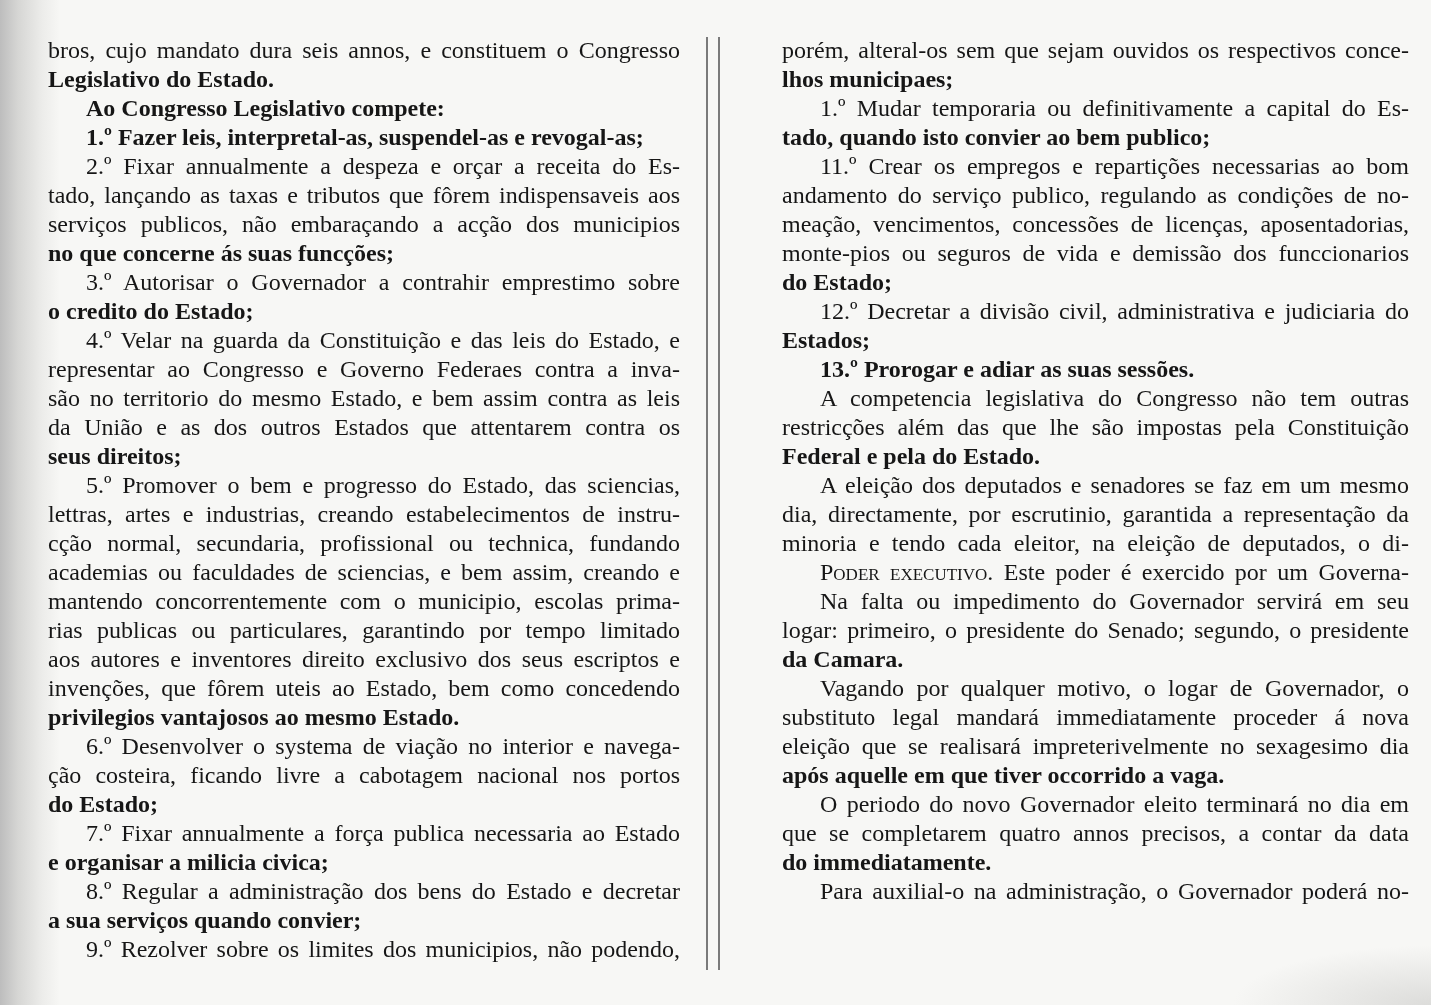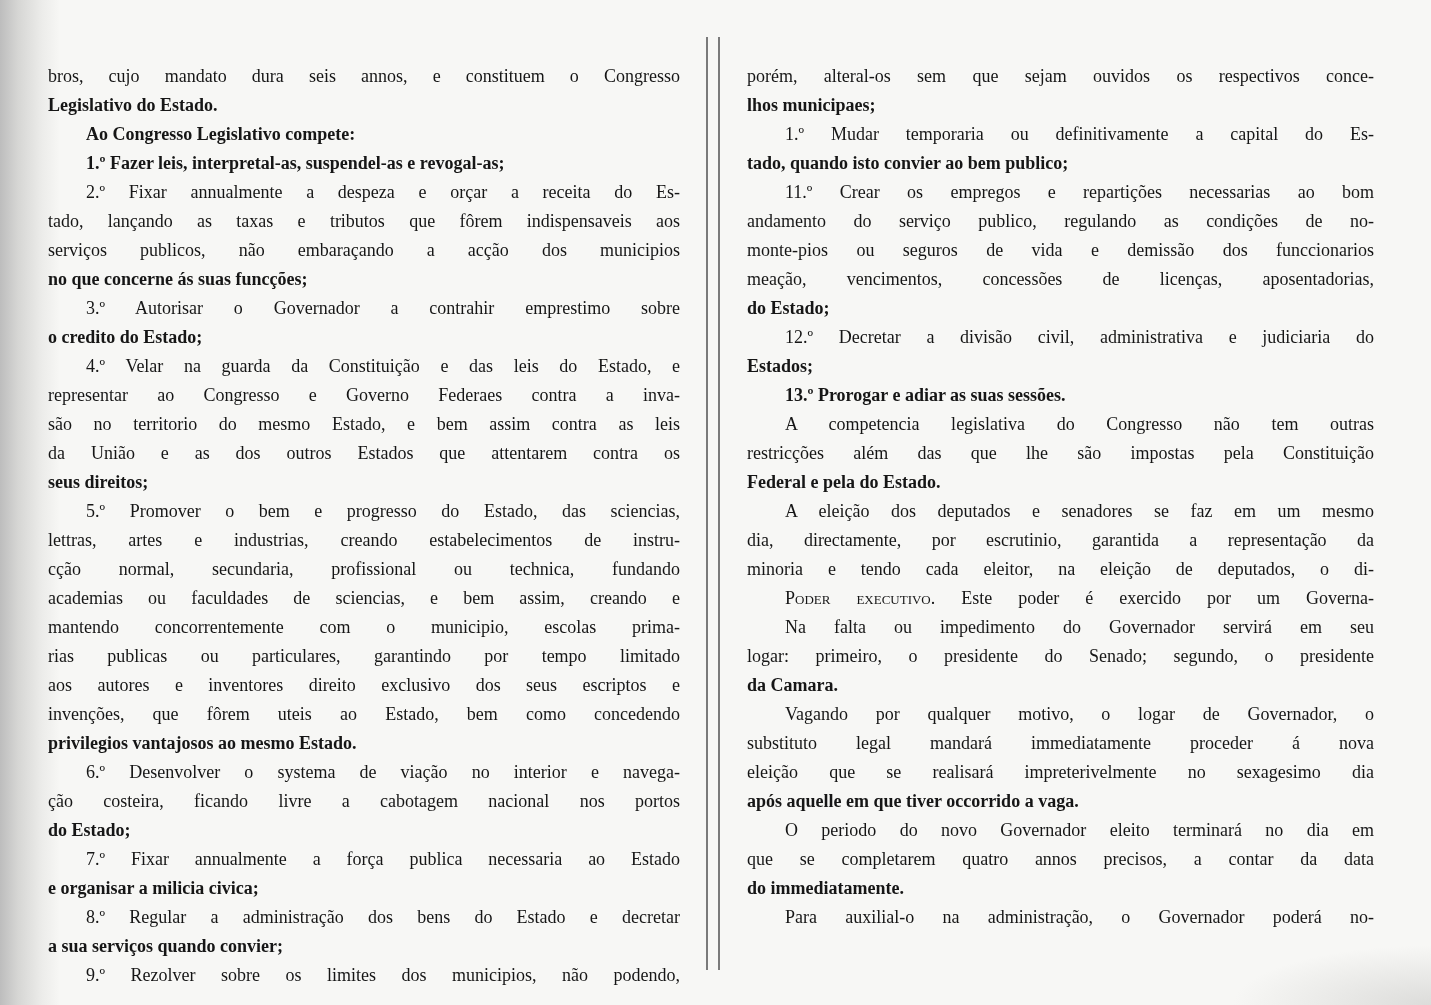--- a/index.html
+++ b/index.html
@@ -12,24 +12,24 @@
     .gutter-shade {
       position: absolute; left: 0; top: 0; width: 60px; height: 1005px;
       background: linear-gradient(to right, #bdbdbd 0%, #d6d6d4 30%, #ececea 70%, rgba(247,247,245,0) 100%);
     }
     .br-shade {
       position: absolute; right: 0; bottom: 0; width: 200px; height: 60px;
       background: radial-gradient(ellipse at 100% 100%, #dcdcda 0%, rgba(247,247,245,0) 70%);
     }
     .column {
       position: absolute; top: 36px;
-      font-size: 18px; line-height: 29px; margin-top: 26px;
+      font-size: 24px; line-height: 29px;
     }
     .col-left { left: 48px; width: 632px; }
-    .col-right { left: 747px; width: 627px; }
+    .col-right { left: 782px; width: 627px; }
     .line {
       display: block; white-space: nowrap; height: 29px;
       text-align: justify; text-align-last: justify;
     }
     .line.last { text-align-last: left; font-weight: bold; }
     .line.indent { padding-left: 38px; }
     .sc { font-variant: small-caps; }
     .divider {
       position: absolute; top: 37px; height: 933px; width: 1.5px; background: #7a7a7a;
     }
@@ -80,22 +80,22 @@
 <div class="divider a"></div>
 <div class="divider b"></div>
 
 <div class="column col-right" id="col-right">
     <span class="line"><span>porém, alteral-os sem que sejam ouvidos os respectivos conce-</span></span>
     <span class="line last"><span>lhos municipaes;</span></span>
     <span class="line indent"><span>1.º Mudar temporaria ou definitivamente a capital do Es-</span></span>
     <span class="line last"><span>tado, quando isto convier ao bem publico;</span></span>
     <span class="line indent"><span>11.º Crear os empregos e repartições necessarias ao bom</span></span>
     <span class="line"><span>andamento do serviço publico, regulando as condições de no-</span></span>
+    <span class="line"><span>meação, vencimentos, concessões de licenças, aposentadorias,</span></span>
     <span class="line"><span>monte-pios ou seguros de vida e demissão dos funccionarios</span></span>
-    <span class="line"><span>meação, vencimentos, concessões de licenças, aposentadorias,</span></span>
     <span class="line last"><span>do Estado;</span></span>
     <span class="line indent"><span>12.º Decretar a divisão civil, administrativa e judiciaria do</span></span>
     <span class="line last"><span>Estados;</span></span>
     <span class="line indent last"><span>13.º Prorogar e adiar as suas sessões.</span></span>
     <span class="line indent"><span>A competencia legislativa do Congresso não tem outras</span></span>
     <span class="line"><span>restricções além das que lhe são impostas pela Constituição</span></span>
     <span class="line last"><span>Federal e pela do Estado.</span></span>
     <span class="line indent"><span>A eleição dos deputados e senadores se faz em um mesmo</span></span>
     <span class="line"><span>dia, directamente, por escrutinio, garantida a representação da</span></span>
     <span class="line"><span>minoria e tendo cada eleitor, na eleição de deputados, o di-</span></span>

